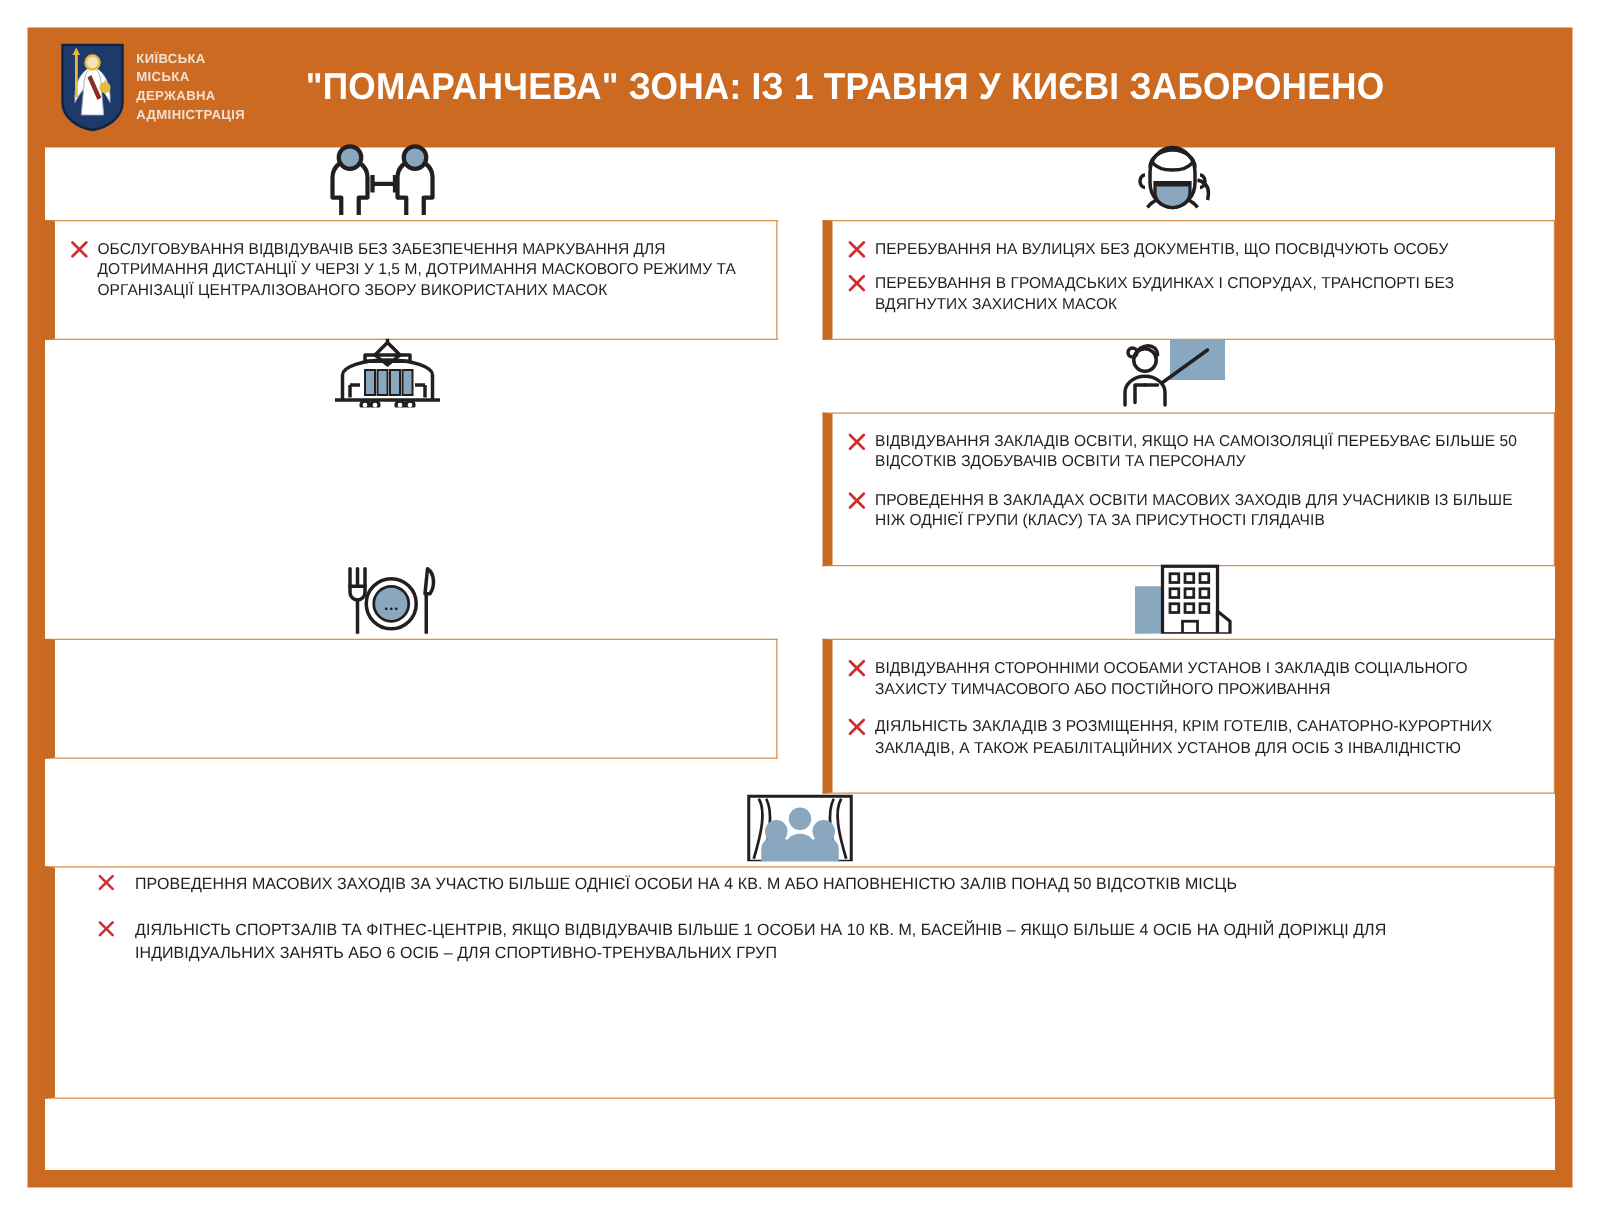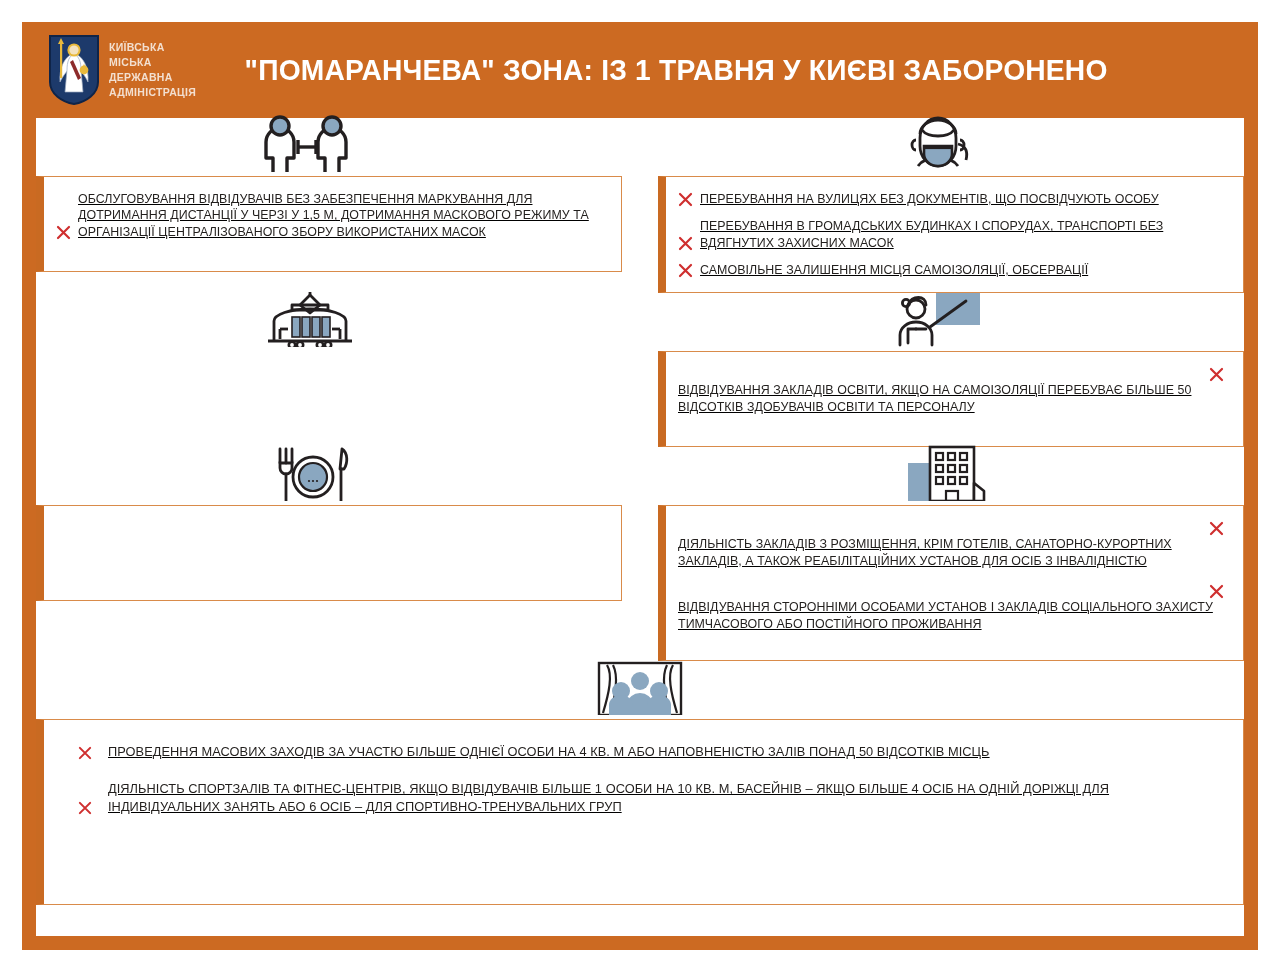--- a/index.html
+++ b/index.html
@@ -91,21 +91,21 @@
   .box{
     position:relative;
     box-sizing:border-box;
     border:1.5px solid #d98b4a;
     border-left:8px solid #c96a22;
     background:#ffffff;
     padding:14px 12px 14px 12px;
     min-height:96px;
   }
   .box.wide{
-    padding:23px 18px 22px 34px;
+    padding:4px 18px 22px 34px;
     min-height:186px;
   }
   
   .notch{
     position:absolute;
     top:-4px;
     height:8px;
     background:#ffffff;
   }
   .icon-holder{
@@ -113,23 +113,22 @@
     top:-62px;
     height:62px;
     display:flex;align-items:flex-end;justify-content:center;
     pointer-events:none;
   }
   .icon-holder svg{display:block;}
 
   .items{margin:0;padding:0;list-style:none;}
   .item{
     display:flex;
-    align-items:flex-end;
+    align-items:flex-start;
     margin-bottom:11px;
-    text-decoration:underline;
   }
   .item:last-child{margin-bottom:0;}
   .xmark{
     flex:0 0 auto;
     width:15px;height:15px;
     margin-right:7px;
     margin-top:1px;
   }
   .xmark svg{display:block;}
   .itext{
@@ -140,21 +139,21 @@
     font-family:"Liberation Sans","DejaVu Sans",sans-serif;
     transform:scaleX(.985);
     transform-origin:left center;
   }
   .box.wide .item{margin-bottom:20px;}
   .box.wide .xmark{margin-right:16px;width:14px;height:14px;}
   .box.wide .itext{font-size:13px;line-height:1.34;}
 
   
   .c1 .itext{line-height:1.31;}
-  .gap-sm .item{margin-bottom:14px;flex-direction:column;}
+  .gap-sm .item{margin-bottom:14px;}
 </style>
 </head>
 <body>
 
 <div class="poster">
 
   <div class="frame"></div>
 
   <div class="header">
     <div class="emblem">
@@ -248,28 +247,20 @@
                   </span>
                 <span class="itext">ПЕРЕБУВАННЯ НА ВУЛИЦЯХ БЕЗ ДОКУМЕНТІВ, ЩО ПОСВІДЧУЮТЬ ОСОБУ</span>
               </li>
               <li class="item">
                 <span class="xmark">
                     <svg width="15" height="15" viewBox="0 0 15 15">
                       <path d="M2 2 L13 13 M13 2 L2 13" stroke="#cf2f2f" stroke-width="2.2" stroke-linecap="round"></path>
                     </svg>
                   </span>
                 <span class="itext">ПЕРЕБУВАННЯ В ГРОМАДСЬКИХ БУДИНКАХ І СПОРУДАХ, ТРАНСПОРТІ БЕЗ ВДЯГНУТИХ ЗАХИСНИХ МАСОК</span>
-              </li>
-              <li class="item">
-                <span class="xmark">
-                    <svg width="15" height="15" viewBox="0 0 15 15">
-                      <path d="M2 2 L13 13 M13 2 L2 13" stroke="#cf2f2f" stroke-width="2.2" stroke-linecap="round"></path>
-                    </svg>
-                  </span>
-                <span class="itext">САМОВІЛЬНЕ ЗАЛИШЕННЯ МІСЦЯ САМОІЗОЛЯЦІЇ, ОБСЕРВАЦІЇ</span>
               </li>
             </ul>
           </div>
         </div>
       </div>
 
       <div class="row">
 
         <div class="card">
           <div class="icon-holder" style="left:218px;width:112px;">
@@ -320,20 +311,28 @@
           <div class="notch" style="left:262px;width:48px;"></div>
           <div class="box">
             <ul class="items">
               <li class="item">
                 <span class="xmark">
                     <svg width="15" height="15" viewBox="0 0 15 15">
                       <path d="M2 2 L13 13 M13 2 L2 13" stroke="#cf2f2f" stroke-width="2.2" stroke-linecap="round"></path>
                     </svg>
                   </span>
                 <span class="itext">ВІДВІДУВАННЯ ЗАКЛАДІВ ОСВІТИ, ЯКЩО НА САМОІЗОЛЯЦІЇ ПЕРЕБУВАЄ БІЛЬШЕ 50 ВІДСОТКІВ ЗДОБУВАЧІВ ОСВІТИ ТА ПЕРСОНАЛУ</span>
+              </li>
+              <li class="item">
+                <span class="xmark">
+                    <svg width="15" height="15" viewBox="0 0 15 15">
+                      <path d="M2 2 L13 13 M13 2 L2 13" stroke="#cf2f2f" stroke-width="2.2" stroke-linecap="round"></path>
+                    </svg>
+                  </span>
+                <span class="itext">ПРОВЕДЕННЯ В ЗАКЛАДАХ ОСВІТИ МАСОВИХ ЗАХОДІВ ДЛЯ УЧАСНИКІВ ІЗ БІЛЬШЕ НІЖ ОДНІЄЇ ГРУПИ (КЛАСУ) ТА ЗА ПРИСУТНОСТІ ГЛЯДАЧІВ</span>
               </li>
             </ul>
           </div>
         </div>
       </div>
 
       <div class="row">
 
         <div class="card gap-sm">
           <div class="icon-holder" style="left:226px;width:102px;">
@@ -387,29 +386,29 @@
           </div>
           <div class="notch" style="left:262px;width:66px;"></div>
           <div class="box">
             <ul class="items">
               <li class="item">
                 <span class="xmark">
                     <svg width="15" height="15" viewBox="0 0 15 15">
                       <path d="M2 2 L13 13 M13 2 L2 13" stroke="#cf2f2f" stroke-width="2.2" stroke-linecap="round"></path>
                     </svg>
                   </span>
+                <span class="itext">ВІДВІДУВАННЯ СТОРОННІМИ ОСОБАМИ УСТАНОВ І ЗАКЛАДІВ СОЦІАЛЬНОГО ЗАХИСТУ ТИМЧАСОВОГО АБО ПОСТІЙНОГО ПРОЖИВАННЯ</span>
+              </li>
+              <li class="item">
+                <span class="xmark">
+                    <svg width="15" height="15" viewBox="0 0 15 15">
+                      <path d="M2 2 L13 13 M13 2 L2 13" stroke="#cf2f2f" stroke-width="2.2" stroke-linecap="round"></path>
+                    </svg>
+                  </span>
                 <span class="itext">ДІЯЛЬНІСТЬ ЗАКЛАДІВ З РОЗМІЩЕННЯ, КРІМ ГОТЕЛІВ, САНАТОРНО-КУРОРТНИХ ЗАКЛАДІВ, А ТАКОЖ РЕАБІЛІТАЦІЙНИХ УСТАНОВ ДЛЯ ОСІБ З ІНВАЛІДНІСТЮ</span>
-              </li>
-              <li class="item">
-                <span class="xmark">
-                    <svg width="15" height="15" viewBox="0 0 15 15">
-                      <path d="M2 2 L13 13 M13 2 L2 13" stroke="#cf2f2f" stroke-width="2.2" stroke-linecap="round"></path>
-                    </svg>
-                  </span>
-                <span class="itext">ВІДВІДУВАННЯ СТОРОННІМИ ОСОБАМИ УСТАНОВ І ЗАКЛАДІВ СОЦІАЛЬНОГО ЗАХИСТУ ТИМЧАСОВОГО АБО ПОСТІЙНОГО ПРОЖИВАННЯ</span>
               </li>
             </ul>
           </div>
         </div>
       </div>
 
       <div class="row">
         <div class="card wide">
           <div class="icon-holder" style="left:549px;width:110px;">
             <svg width="110" height="62" viewBox="0 0 110 62">

